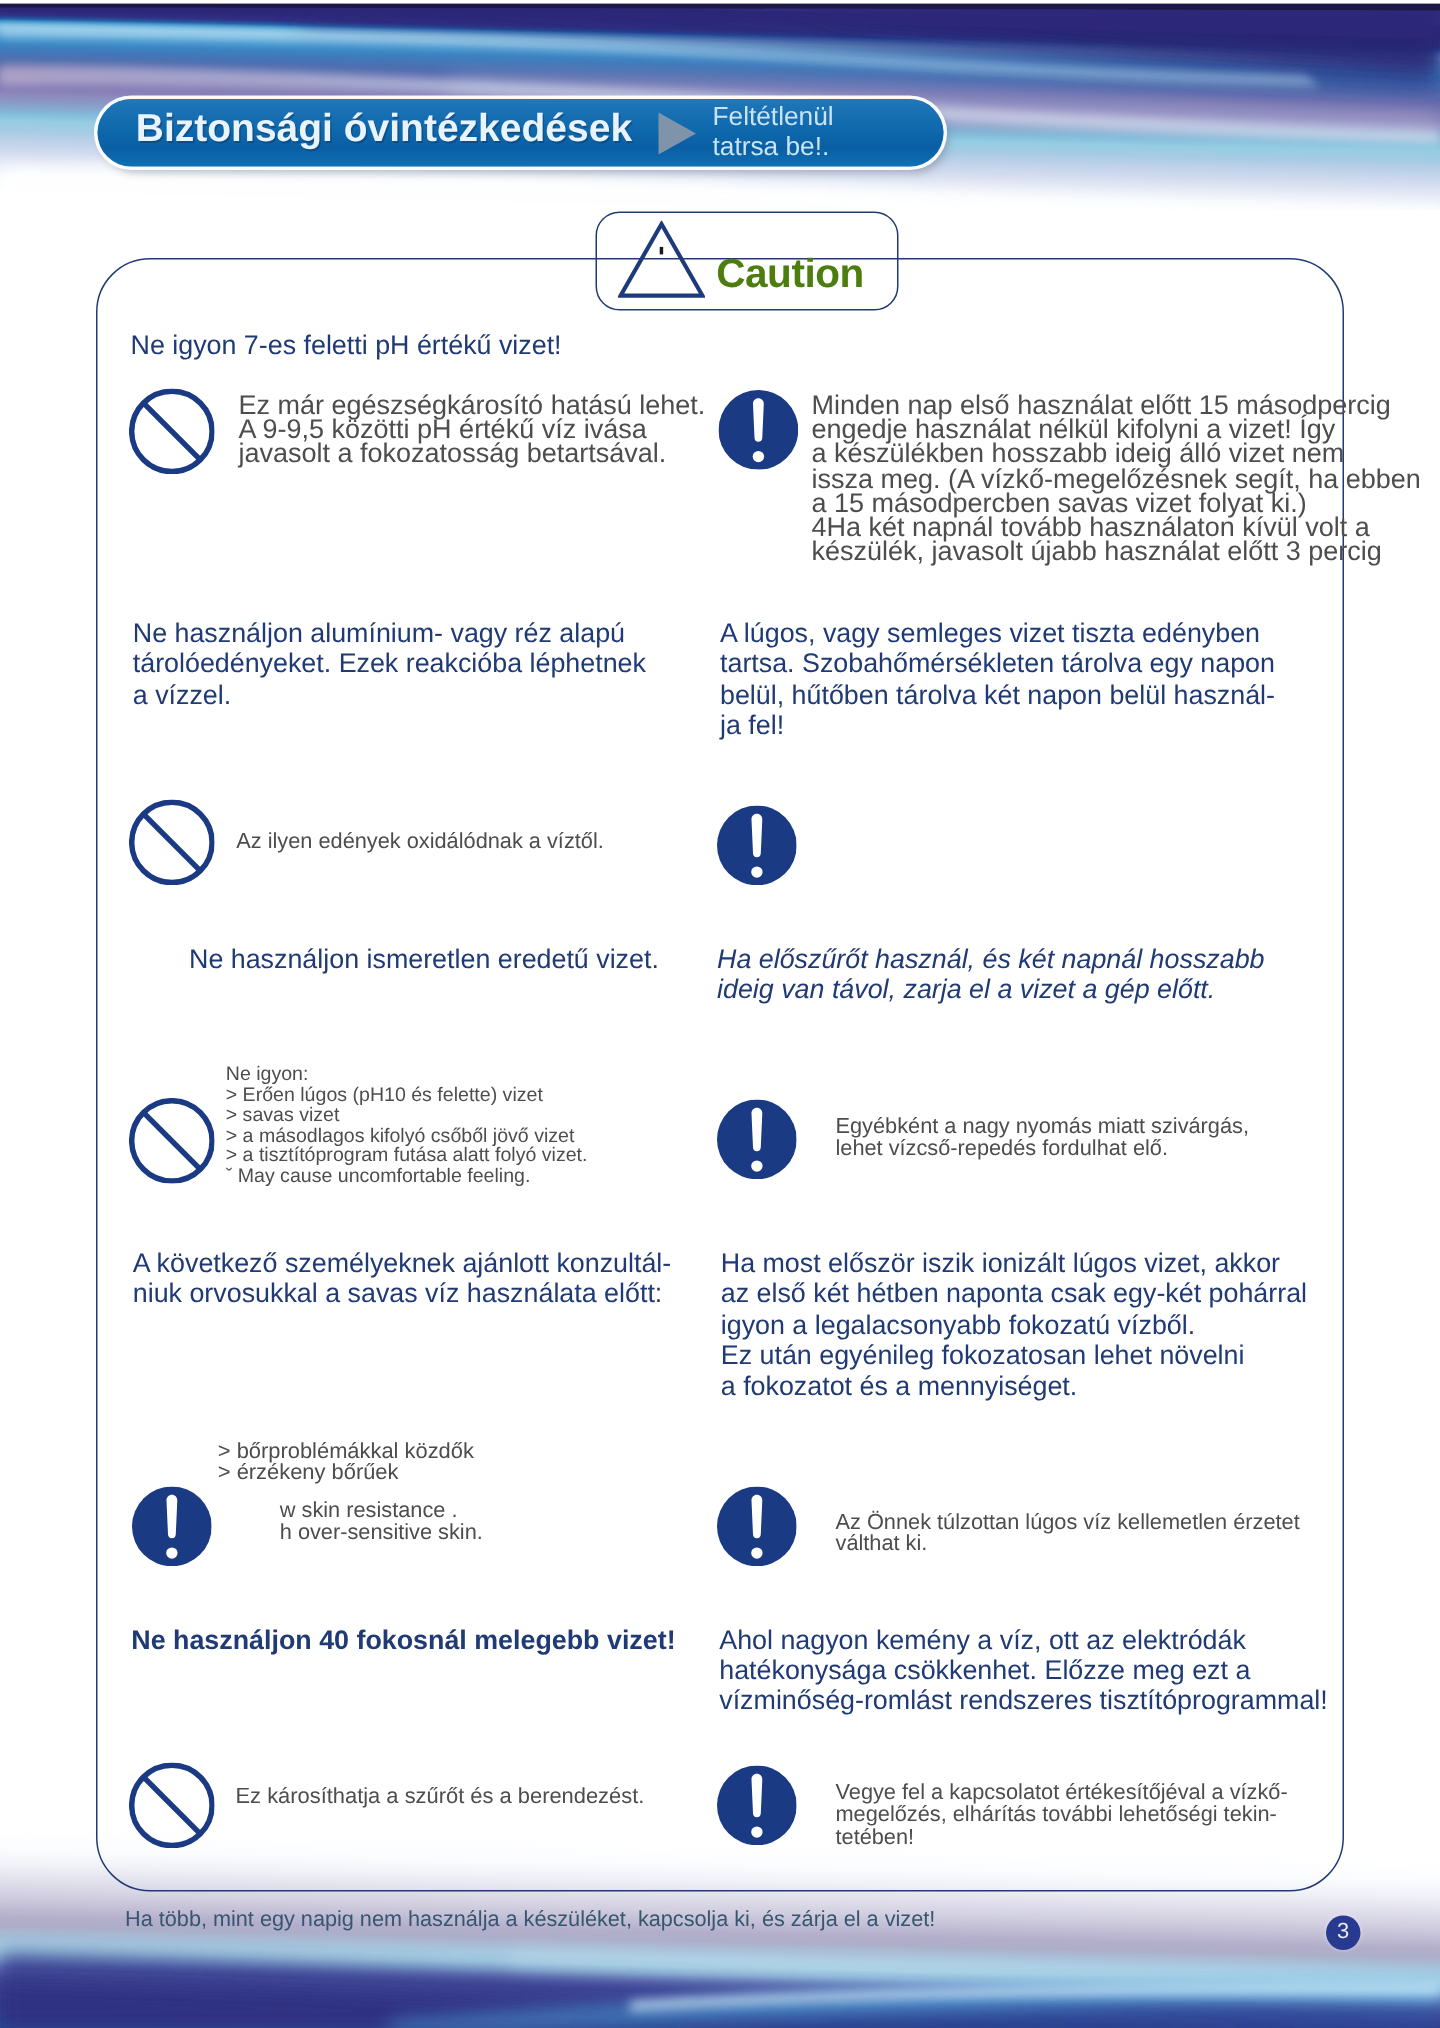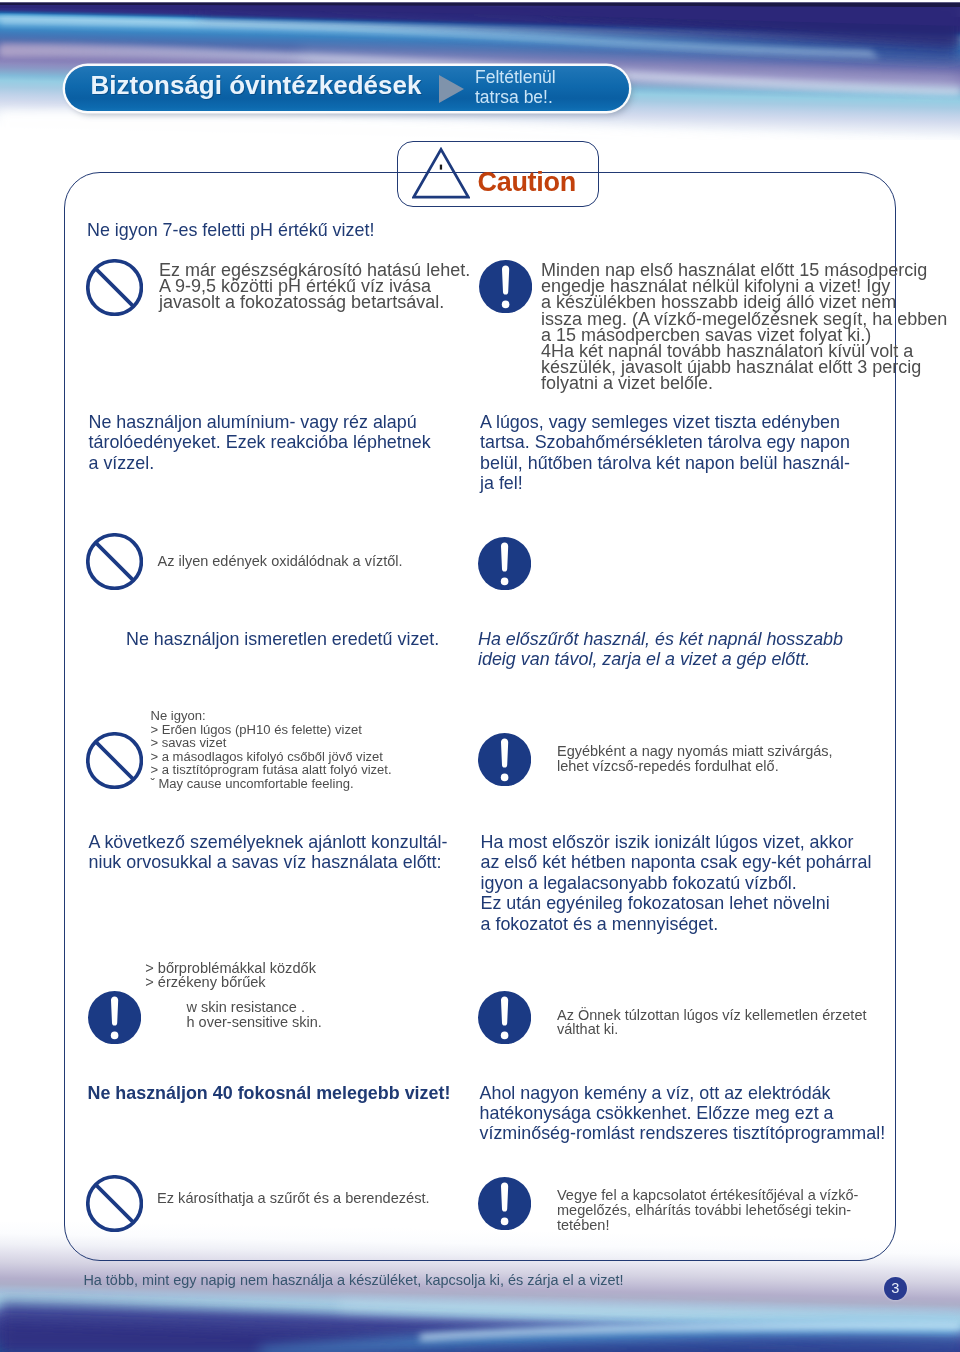--- a/index.html
+++ b/index.html
@@ -20,21 +20,21 @@
   .tri{position:absolute;left:374px;top:8.5px;width:0;height:0;border-left:25px solid #7f93ab;
        border-top:14px solid transparent;border-bottom:14px solid transparent;}
   .title-sub{position:absolute;left:410px;top:1px;font-size:17.5px;color:#c9e4f7;line-height:20px;}
   
   .mainbox{position:absolute;left:64px;top:172px;width:831.5px;height:1088.5px;z-index:2;
      border:1.6px solid #223a74;border-radius:36px;box-sizing:border-box;}
   
   .caution{position:absolute;z-index:3;left:397px;top:141px;width:202px;height:66px;background:transparent;
      border:1.5px solid #223a74;border-radius:16px;box-sizing:border-box;}
   .caution-tri{position:absolute;left:13.5px;top:5.2px;width:58px;height:52px;}
-  .caution-label{position:absolute;left:79.5px;top:26.5px;font-size:27px;font-weight:bold;color:#c2410c;letter-spacing:-.3px;line-height:27px;}
+  .caution-label{position:absolute;left:79.5px;top:26.5px;font-size:27px;font-weight:bold;color:#4d7c0f;letter-spacing:-.3px;line-height:27px;}
   
   .hd{position:absolute;z-index:4;font-size:17.9px;color:#1f3a74;white-space:nowrap;}
   .hd>div{line-height:20.4px;height:20.4px;}
   .bd{position:absolute;z-index:4;font-size:18px;color:#4d4d4d;white-space:nowrap;}
   .bd>div{line-height:16.2px;height:16.2px;}
   .bd.sm{font-size:14.5px;}
   .bd.sm>div{line-height:14.8px;height:14.8px;}
   .bd.xs{font-size:13.05px;}
   .bd.xs>div{line-height:13.5px;height:13.5px;}
   .bd.xs2{font-size:14.6px;}
@@ -157,21 +157,20 @@
     <circle cx="26.6" cy="44.4" r="3.8" fill="#fff"></circle>
   </svg>
   <div class="bd" style="left:541px;top:262px;">
     <div>Minden nap első használat előtt 15 másodpercig</div>
     <div>engedje használat nélkül kifolyni a vizet! Így</div>
     <div>a készülékben hosszabb ideig álló vizet nem</div>
     <div>issza meg. (A vízkő-megelőzésnek segít, ha ebben</div>
     <div>a 15 másodpercben savas vizet folyat ki.)</div>
     <div>4Ha két napnál tovább használaton kívül volt a</div>
     <div>készülék, javasolt újabb használat előtt 3 percig</div>
-    <div>folyatni a vizet belőle.</div>
   </div>
 
   <div class="hd" style="left:88.5px;top:412px;">
     <div>Ne használjon alumínium- vagy réz alapú</div>
     <div>tárolóedényeket. Ezek reakcióba léphetnek</div>
     <div>a vízzel.</div>
   </div>
   <div class="hd" style="left:480px;top:412px;">
     <div>A lúgos, vagy semleges vizet tiszta edényben</div>
     <div>tartsa. Szobahőmérsékleten tárolva egy napon</div>

